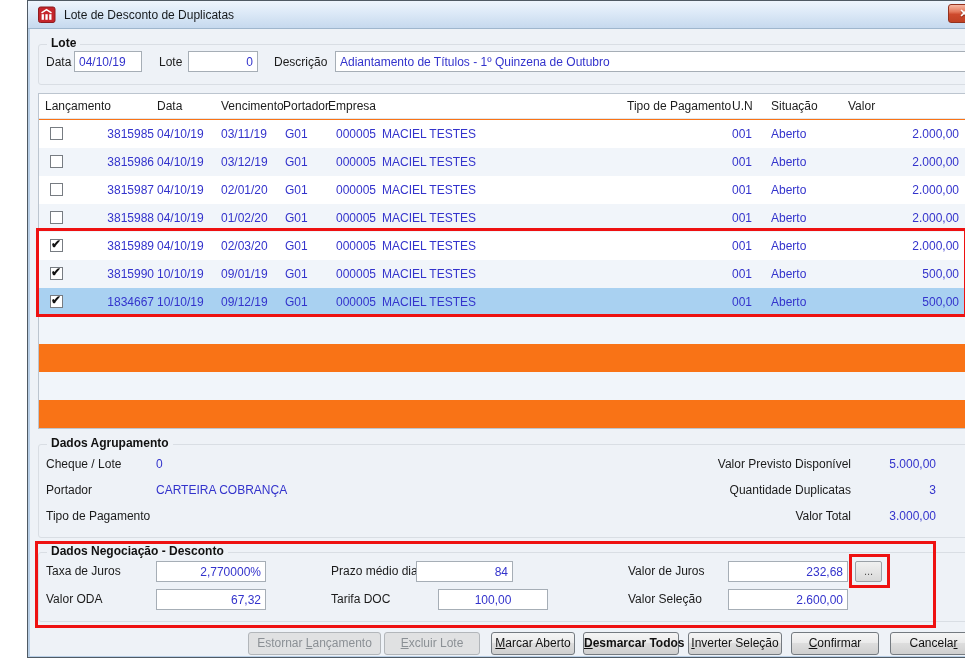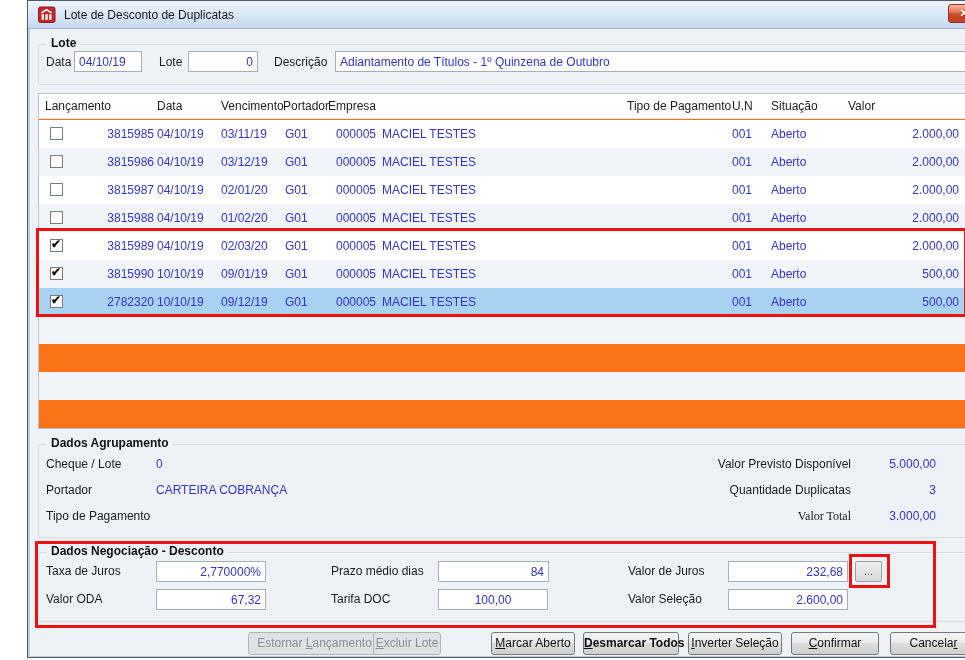--- a/index.html
+++ b/index.html
@@ -198,21 +198,21 @@
       <span class="cell c-port">G01</span>
       <span class="cell c-empcod">000005</span>
       <span class="cell c-empname">MACIEL TESTES</span>
       <span class="cell c-tipo"></span>
       <span class="cell c-un">001</span>
       <span class="cell c-sit">Aberto</span>
       <span class="cell c-val">500,00</span>
     </div>
     <div class="trow selected" style="top:194px;">
       <span class="cell c-check"><span class="checkbox"><span class="checkmark on">✔</span></span></span>
-      <span class="cell c-lanc">2782320</span>
+      <span class="cell c-lanc">1834667</span>
       <span class="cell c-data">10/10/19</span>
       <span class="cell c-venc">09/12/19</span>
       <span class="cell c-port">G01</span>
       <span class="cell c-empcod">000005</span>
       <span class="cell c-empname">MACIEL TESTES</span>
       <span class="cell c-tipo"></span>
       <span class="cell c-un">001</span>
       <span class="cell c-sit">Aberto</span>
       <span class="cell c-val">500,00</span>
     </div>
@@ -235,45 +235,45 @@
   <span class="lbl" style="left:18px; top:456px;">Cheque / Lote</span>
   <span class="lbl val-blue" style="left:128px; top:456px;">0</span>
   <span class="lbl" style="left:18px; top:482px;">Portador</span>
   <span class="lbl val-blue" style="left:128px; top:482px;">CARTEIRA COBRANÇA</span>
   <span class="lbl" style="left:18px; top:508px;">Tipo de Pagamento</span>
   <span class="lbl val-blue" style="left:128px; top:508px;"></span>
   <span class="lbl" style="left:620px; top:456px; width:203px; text-align:right;">Valor Previsto Disponível</span>
   <span class="lbl val-blue" style="left:830px; top:456px; width:78px; text-align:right;">5.000,00</span>
   <span class="lbl" style="left:620px; top:482px; width:203px; text-align:right;">Quantidade Duplicatas</span>
   <span class="lbl val-blue" style="left:830px; top:482px; width:78px; text-align:right;">3</span>
-  <span class="lbl" style="left:620px; top:508px; width:203px; text-align:right;font-family:Liberation Serif, serif;">Valor Total</span>
+  <span class="lbl" style="left:620px; top:508px; width:203px; text-align:right;">Valor Total</span>
   <span class="lbl val-blue" style="left:830px; top:508px; width:78px; text-align:right;">3.000,00</span>
 
   <div class="groupbox" style="left:10px; top:551px; width:943px; height:70px;">
     <span class="gb-title">Dados Negociação - Desconto</span>
   </div>
   <span class="lbl" style="left:18px; top:563px;">Taxa de Juros</span>
   <input class="field abs right" style="left: 128px; top: 560px; width: 110px;" value="2,770000%">
   <span class="lbl" style="left:18px; top:591px;">Valor ODA</span>
   <input class="field abs right" style="left: 128px; top: 588px; width: 110px;" value="67,32">
   <span class="lbl" style="left:303px; top:563px;">Prazo médio dias</span>
-  <input class="field abs right" style="left: 410px; top: 560px; width: 111px;" value="84">
+  <input class="field abs right" style="left: 388px; top: 560px; width: 97px;" value="84">
   <span class="lbl" style="left:303px; top:591px;">Tarifa DOC</span>
   <input class="field abs right" style="left: 410px; top: 588px; width: 110px; text-align: center;" value="100,00">
   <span class="lbl" style="left:600px; top:563px;">Valor de Juros</span>
   <input class="field abs right" style="left: 700px; top: 560px; width: 120px;" value="232,68">
   <span class="lbl" style="left:600px; top:591px;">Valor Seleção</span>
   <input class="field abs right" style="left: 700px; top: 588px; width: 120px;" value="2.600,00">
   <div class="mini-btn">...</div>
 
   <div class="annot" style="left:8px; top:227px; width:931px; height:89px;"></div>
   <div class="annot" style="left:7px; top:540px; width:901px; height:87px;"></div>
   <div class="annot" style="left:821px; top:553px; width:41px; height:34px;"></div>
 
   <div class="btn disabled" style="left:220px; width:133px;"><span>Estornar </span><span class="u">L</span><span>ançamento</span></div>
-  <div class="btn disabled" style="left:345px; width:68px;"><span></span><span class="u">E</span><span>xcluir Lote</span></div>
+  <div class="btn disabled" style="left:356px; width:96px;"><span></span><span class="u">E</span><span>xcluir Lote</span></div>
   <div class="btn" style="left:463px; width:84px;"><span></span><span class="u">M</span><span>arcar Aberto</span></div>
   <div class="btn" style="left:555px; width:96px;font-weight:bold;"><span></span><span class="u">D</span><span>esmarcar Todos</span></div>
   <div class="btn" style="left:660px; width:94px;"><span></span><span class="u">I</span><span>nverter Seleção</span></div>
   <div class="btn" style="left:763px; width:88px;"><span></span><span class="u">C</span><span>onfirmar</span></div>
   <div class="btn" style="left:862px; width:87px;"><span>Cancela</span><span class="u">r</span><span></span></div>
 
 </div>
 
 </body></html>

